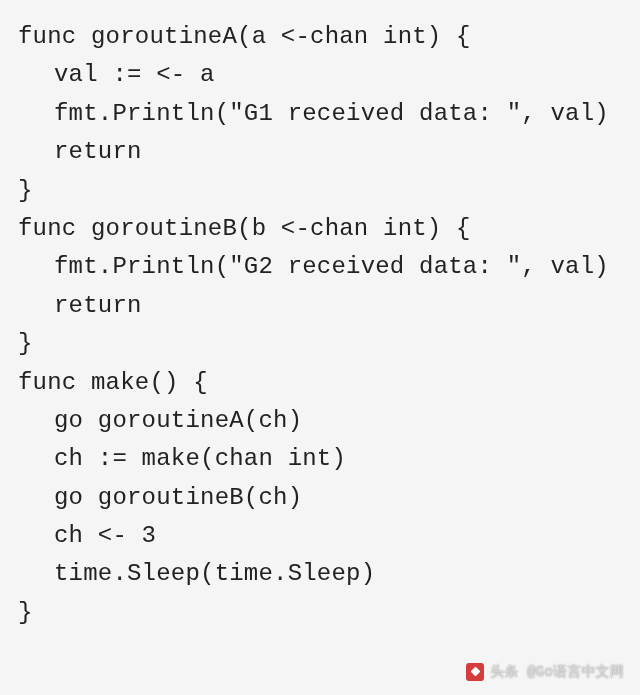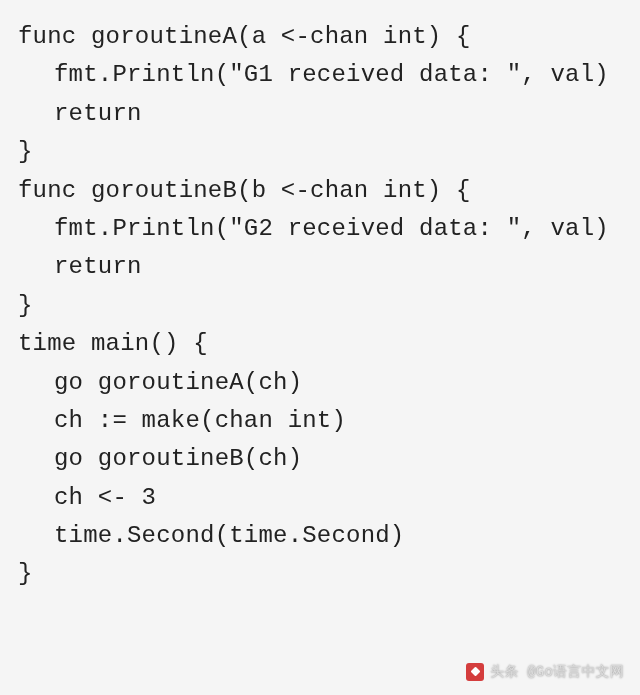--- a/index.html
+++ b/index.html
@@ -63,32 +63,33 @@
       color: #ddd;
       text-shadow: 0 0 2px rgba(0,0,0,0.5);
       font-size: 14px;
     }
   </style>
 </head>
 <body>
 
 <div>
   <div class="code-line">func goroutineA(a &lt;-chan int) {</div>
+  <div class="code-line indent">val := &lt;- a</div>
   <div class="code-line indent">fmt.Println("G1 received data: ", val)</div>
   <div class="code-line indent">return</div>
   <div class="code-line">}</div>
   <div class="code-line">func goroutineB(b &lt;-chan int) {</div>
   <div class="code-line indent">fmt.Println("G2 received data: ", val)</div>
   <div class="code-line indent">return</div>
   <div class="code-line">}</div>
-  <div class="code-line">time main() {</div>
+  <div class="code-line">func make() {</div>
   <div class="code-line indent">go goroutineA(ch)</div>
   <div class="code-line indent">ch := make(chan int)</div>
   <div class="code-line indent">go goroutineB(ch)</div>
   <div class="code-line indent">ch &lt;- 3</div>
-  <div class="code-line indent">time.Second(time.Second)</div>
+  <div class="code-line indent">time.Sleep(time.Sleep)</div>
   <div class="code-line">}</div>
 </div>
 
 <div class="watermark">
   <span class="watermark-icon"></span>
   <span class="watermark-text">头条 @Go语言中文网</span>
 </div>
 
 </body></html>

